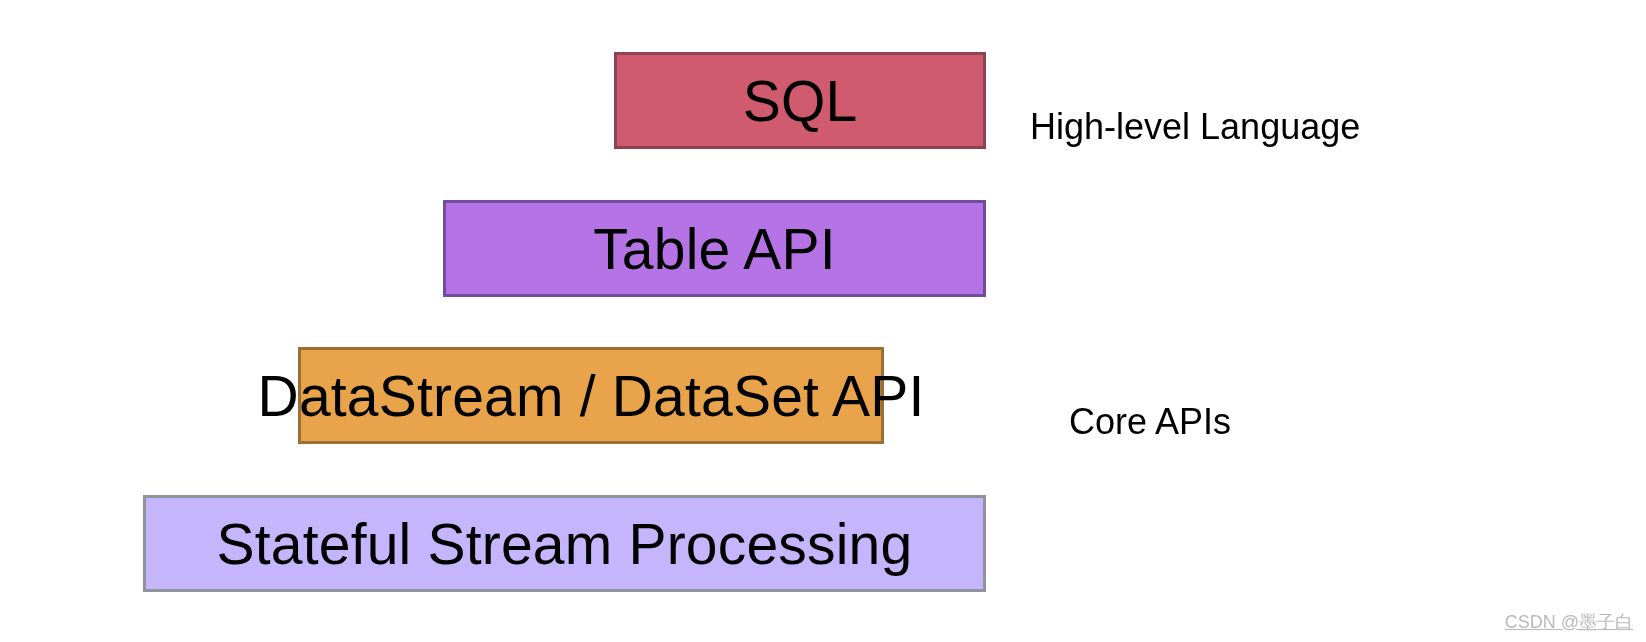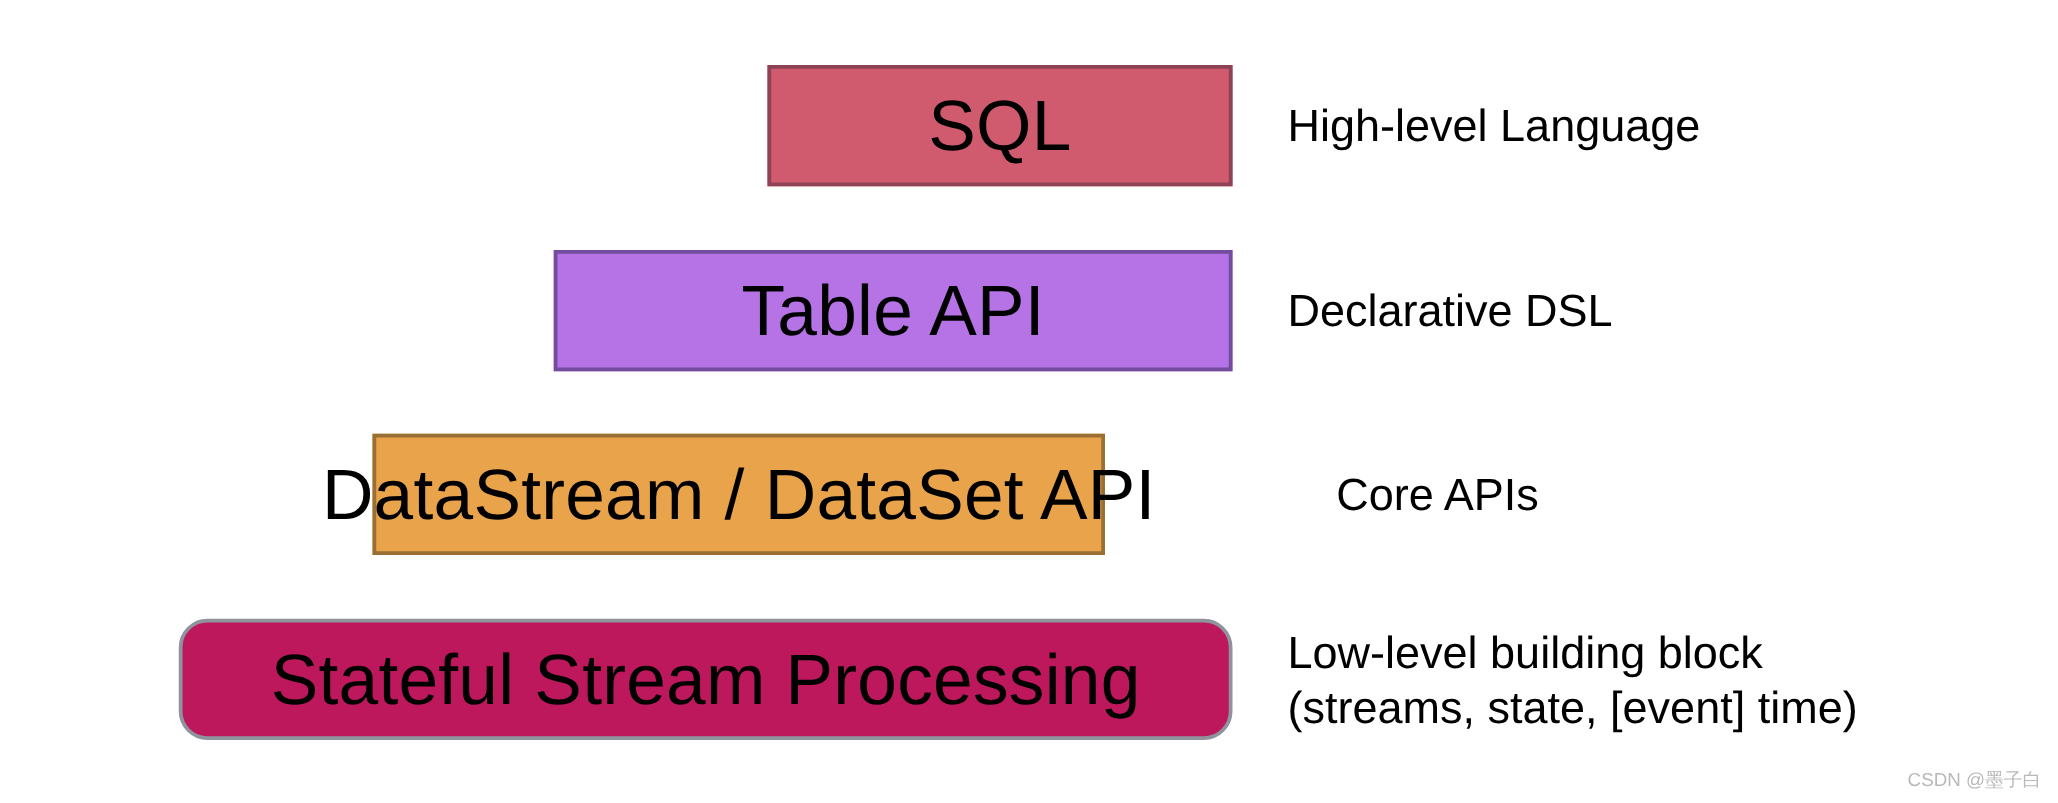--- a/index.html
+++ b/index.html
@@ -30,68 +30,62 @@
   
   .pos-sql        { left: 614px; top:  52px; width: 372px; height: 97px; }
   .pos-table      { left: 443px; top: 200px; width: 543px; height: 97px; }
   .pos-datastream { left: 298px; top: 347px; width: 586px; height: 97px; }
   .pos-stateful   { left: 143px; top: 495px; width: 843px; height: 97px; }
 
   .layer-desc {
     position: absolute;
     left: 1030px;
     display: flex;
-    align-items: center;
+    align-items: flex-end;
     color: #000000;
     font-size: 36px;
     line-height: 1.22;
     white-space: pre-line;
   }
   .desc-1 { top:  52px; height: 97px; }
   .desc-2 { top: 200px; height: 97px; }
   .desc-3 { top: 347px; height: 97px; margin-left: 39px; }
   .desc-4 { top: 488px; height: 112px; }
 
   .watermark {
     position: absolute;
     right: 13px;
     bottom: 8px;
-    font-size: 15px;
+    font-size: 18px;
     color: #b9b9b9;
+    text-decoration: underline;
   }
 </style>
 </head>
 <body>
 
 <div class="canvas">
 
   <div class="layer-box pos-sql" style="background-color: rgb(209, 91, 110); border-color: rgb(142, 67, 85);">
     <span>SQL</span>
   </div>
   <div class="layer-desc desc-1">
     <span>High-level Language</span>
   </div>
 
   <div class="layer-box pos-table" style="background-color: rgb(181, 115, 230); border-color: rgb(116, 76, 158);">
     <span>Table API</span>
   </div>
-  <div class="layer-desc desc-2">
-    <span>Declarative DSL</span>
-  </div>
 
   <div class="layer-box pos-datastream" style="background-color: rgb(233, 164, 75); border-color: rgb(154, 111, 51);">
     <span>DataStream / DataSet API</span>
   </div>
   <div class="layer-desc desc-3">
     <span>Core APIs</span>
   </div>
 
-  <div class="layer-box pos-stateful" style="background-color: #be185d; border-color: rgb(143, 147, 155); border-radius: 23px;">
+  <div class="layer-box pos-stateful" style="background-color: #c4b5fd; border-color: rgb(143, 147, 155);">
     <span>Stateful Stream Processing</span>
-  </div>
-  <div class="layer-desc desc-4">
-    <span>Low-level building block
-(streams, state, [event] time)</span>
   </div>
 
   <div class="watermark">CSDN @墨子白</div>
 
 </div>
 
 </body></html>

